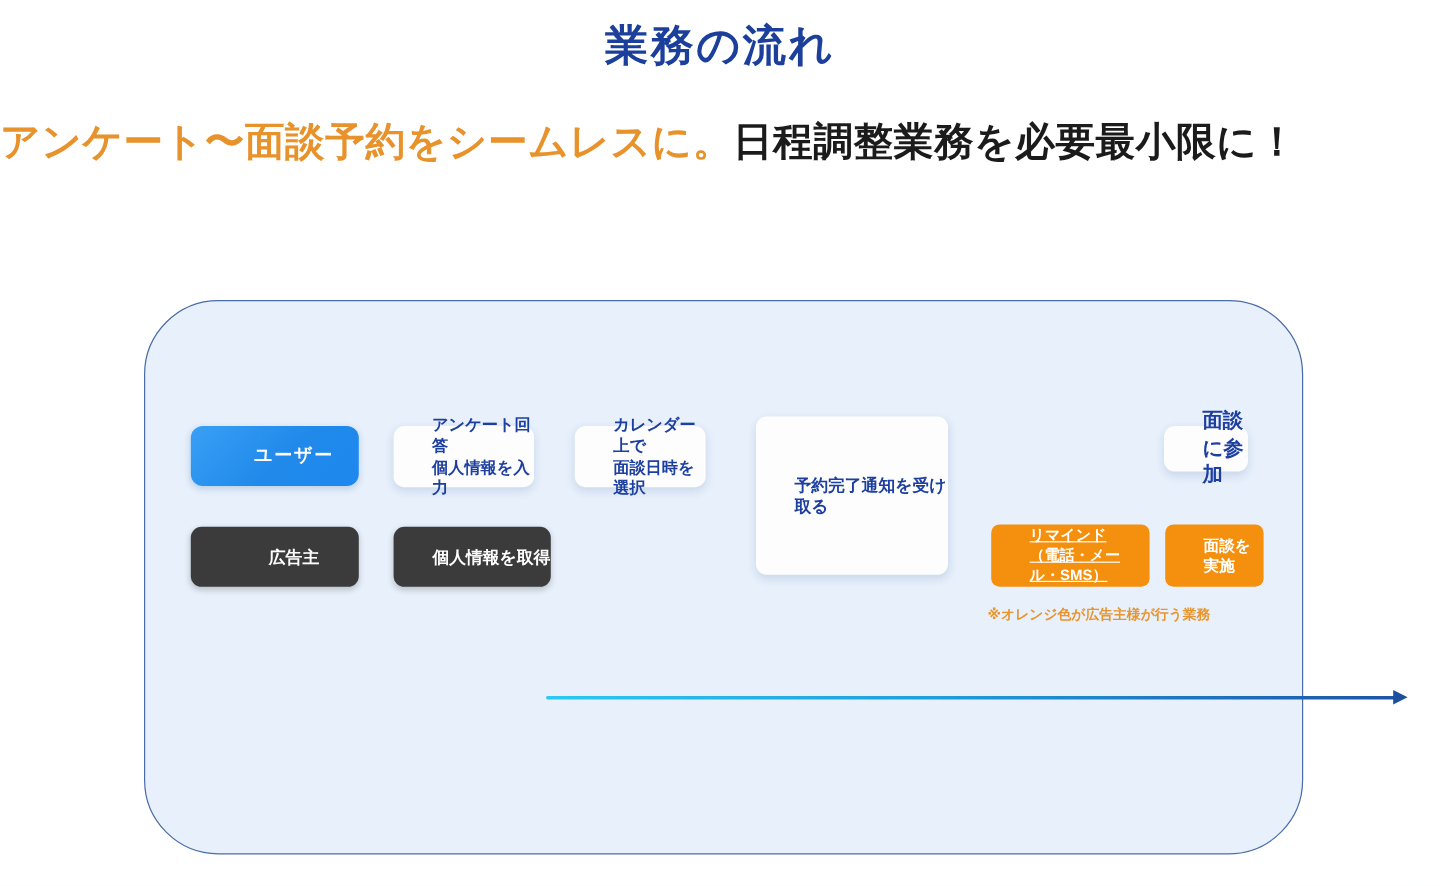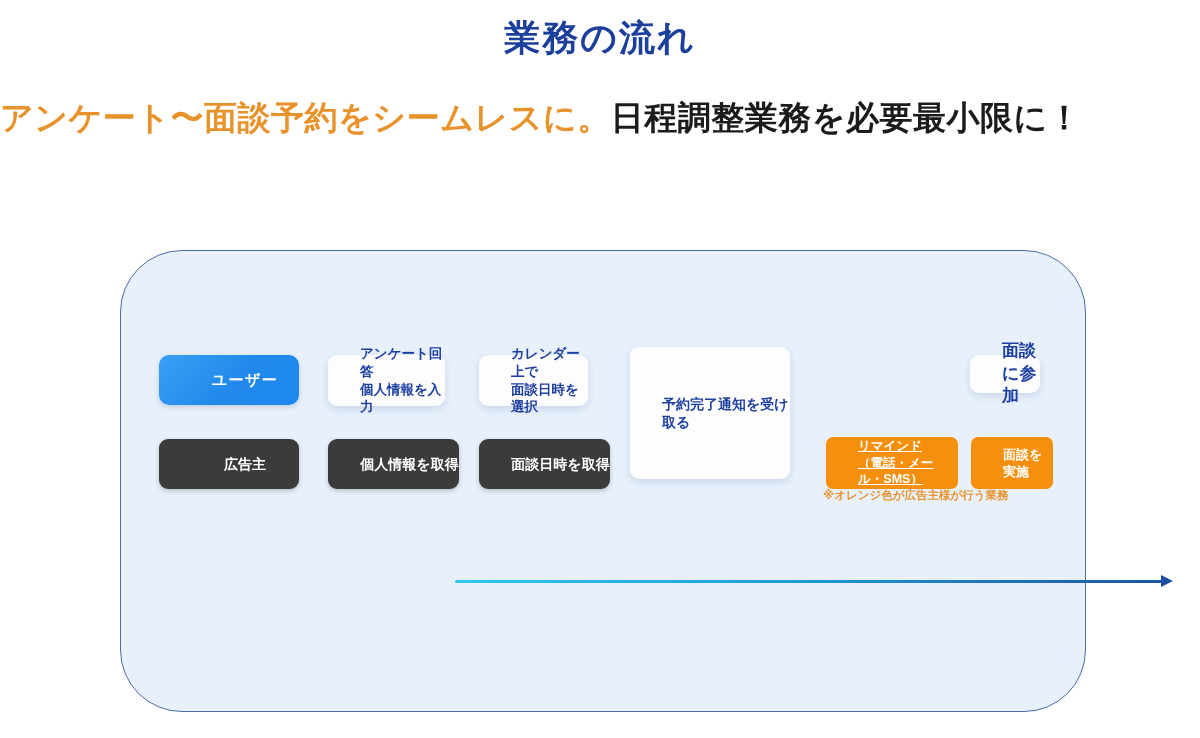--- a/index.html
+++ b/index.html
@@ -122,21 +122,21 @@
   .b-getdate     { left: 358px; top: 188px; width: 131px; height: 50px; }
 
   .b-remind      { left: 705px; top: 186px; width: 132px; height: 52px;
                    font-size: 12.5px; text-decoration: underline; }
   .b-interview   { left: 850px; top: 186px; width:  82px; height: 52px;
                    font-size: 13px; }
 
   
   .note {
     position: absolute;
-    left: 702px; top: 237px;
+    left: 702px; top: 254px;
     font-size: 11.5px;
     font-weight: 700;
     color: #e8952e;
     white-space: nowrap;
   }
 
   
   .dash-diag { position: absolute; left: 660px; top: 485px; width: 175px; height: 140px; }
 </style>
 </head>
@@ -158,21 +158,20 @@
     <div class="box box-blue b-user">ユーザー</div>
     <div class="box box-white b-survey">アンケート回答
 個人情報を入力</div>
     <div class="box box-white b-calendar">カレンダー上で
 面談日時を選択</div>
     <div class="box box-white b-notice">予約完了通知を受け取る</div>
     <div class="box box-white b-join">面談に参加</div>
 
     <div class="box box-dark b-getinfo">個人情報を取得</div>
     <div class="box box-dark b-advertiser">広告主</div>
-    <div class="box box-dark b-getdate">面談日時を取得</div>
     <div class="box box-orange b-remind">リマインド
 （電話・メール・SMS）</div>
     <div class="box box-orange b-interview">面談を実施</div>
 
     <div class="note">※オレンジ色が広告主様が行う業務</div>
 
     <div class="dash-diag">
       <svg width="175" height="140" viewBox="0 0 175 140">
         <line x1="10" y1="130" x2="150" y2="16" stroke="#2b4a9c" stroke-width="2.6" stroke-linecap="round" stroke-dasharray="1.5 7"></line>
         <path d="M136 10 L153 10 L153 27" fill="none" stroke="#2b4a9c" stroke-width="2.4" stroke-linecap="round" stroke-linejoin="round"></path>

